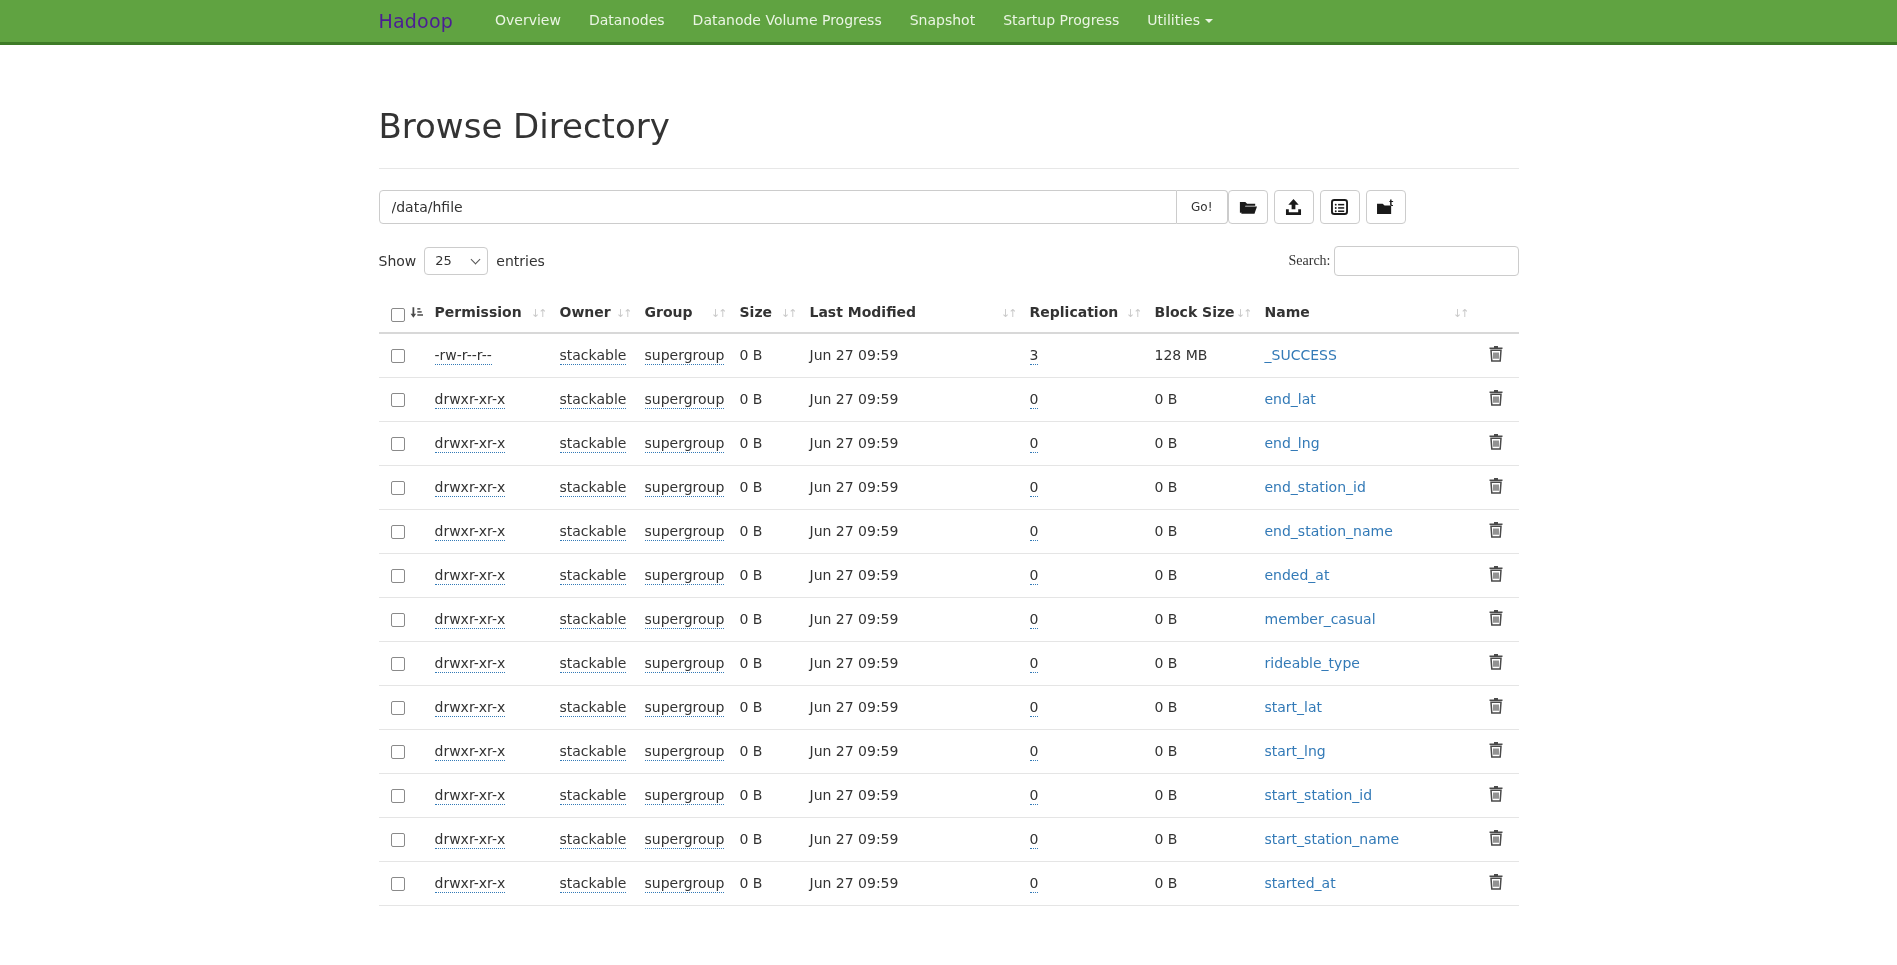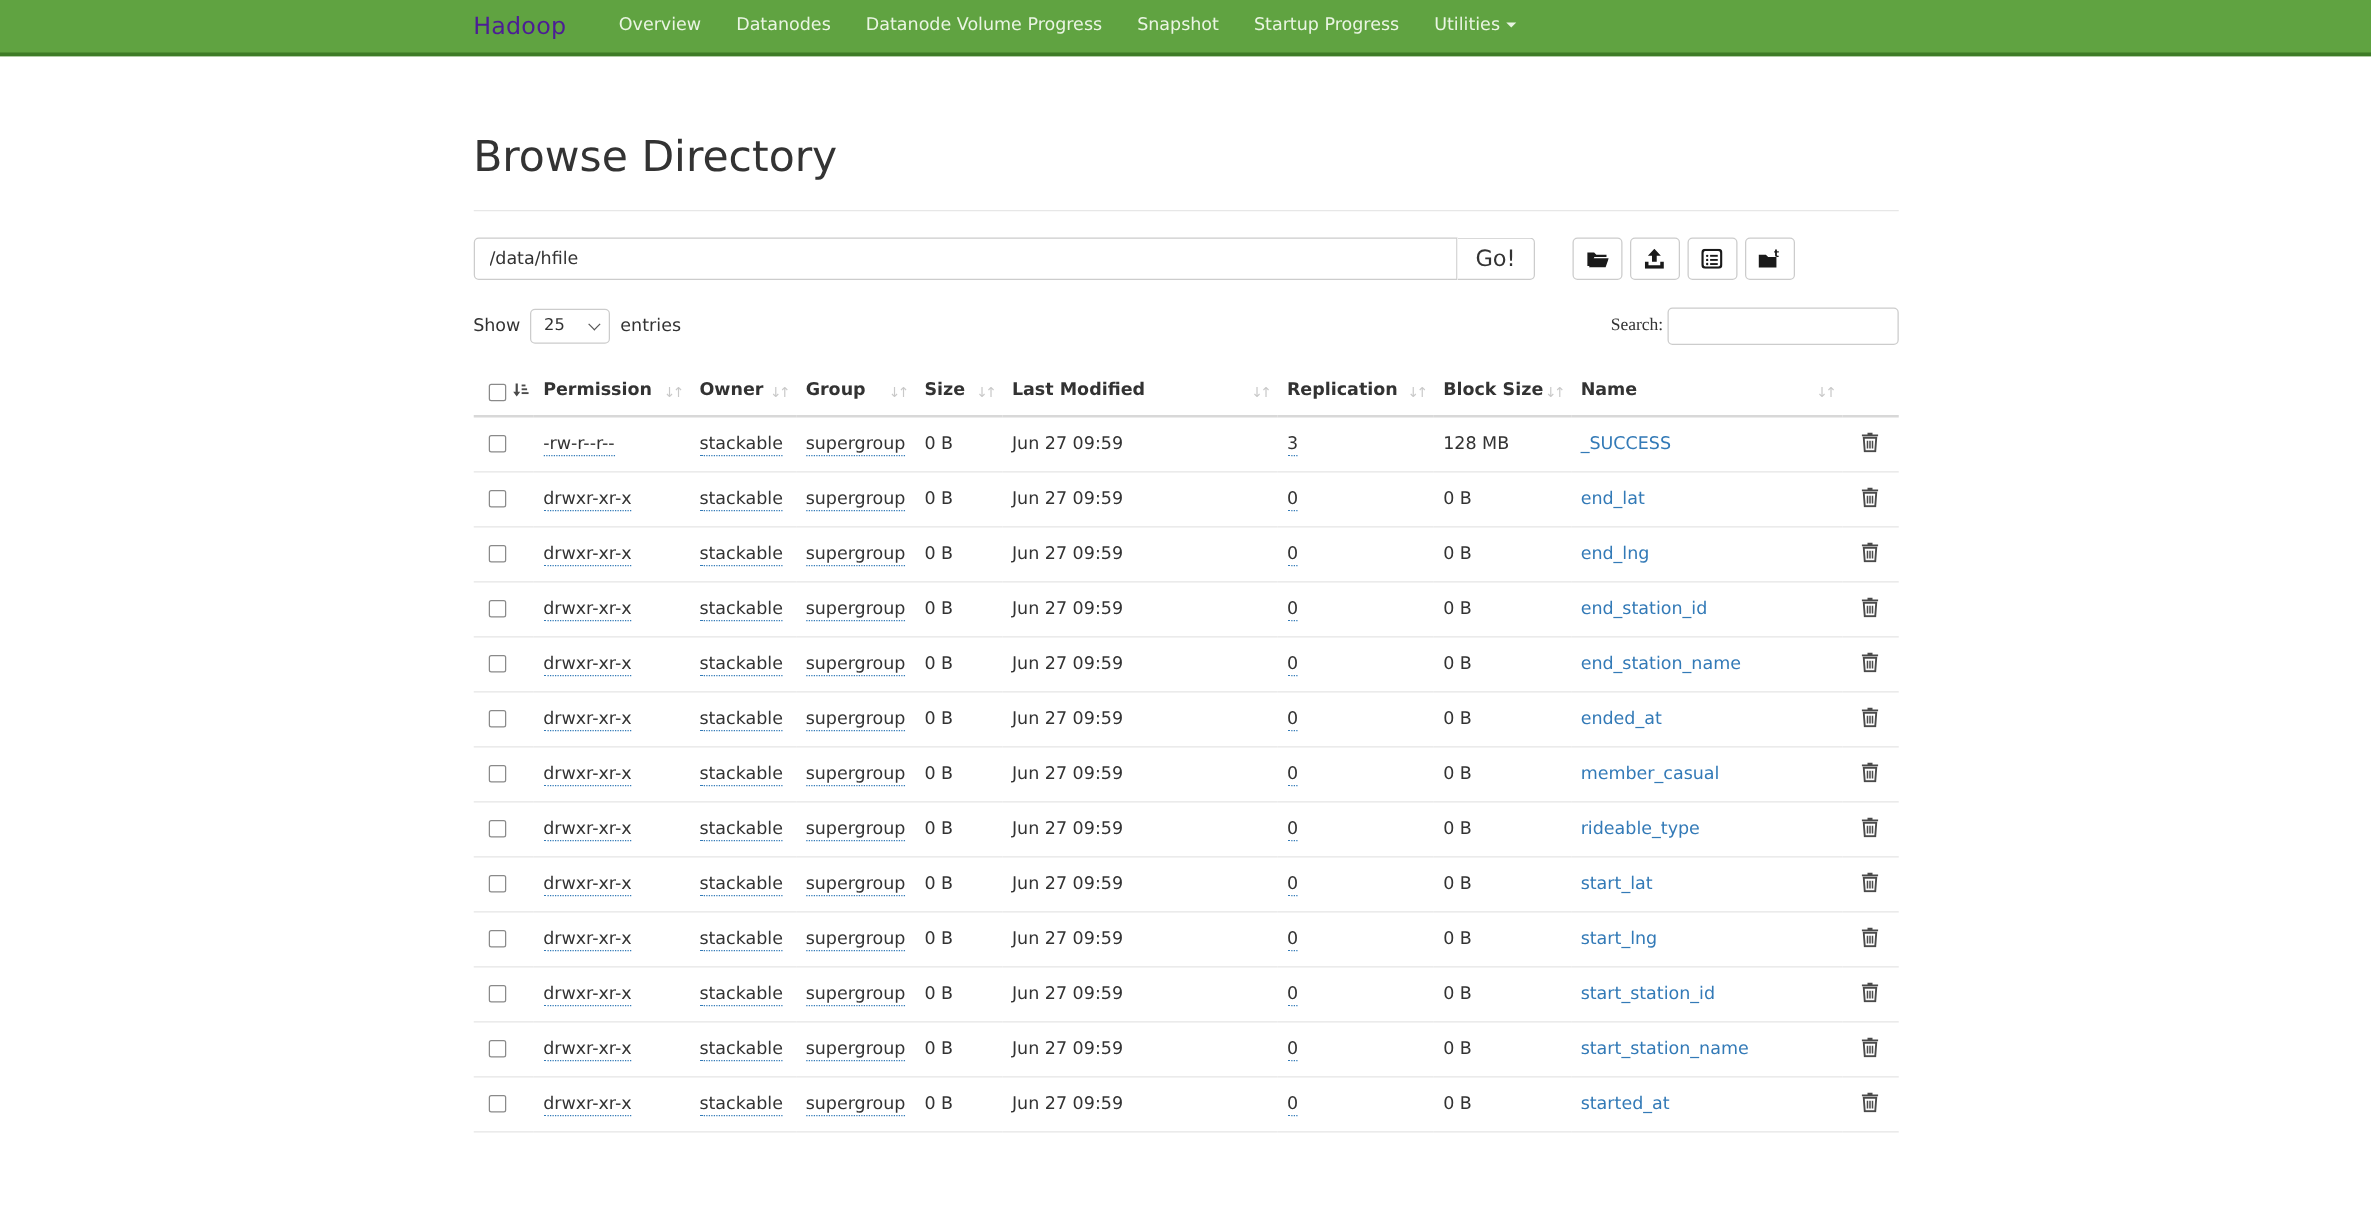--- a/index.html
+++ b/index.html
@@ -26,29 +26,29 @@
     color:#eaf5e3; text-decoration:none; font-size:14px; padding:12px 14px; display:block;
   }
   .caret {
     display:inline-block; width:0; height:0; margin-left:5px; vertical-align:middle;
     border-top:4px solid #eaf5e3; border-left:4px solid transparent; border-right:4px solid transparent;
   }
   
   .page-title { font-size:34px; font-weight:400; color:#333; margin:60px 0 0 0; line-height:1.25; }
   hr.rule { border:none; border-top:1px solid #e7e7e7; margin:20px 0 0 0; }
   
-  .path-row { margin-top:21px; display:flex; justify-content:space-between; align-items:flex-start; }
+  .path-row { margin-top:21px; display:flex; justify-content:flex-start; align-items:flex-start; }
   .input-group { display:flex; width:849px; }
   .path-input {
     flex:1; height:34px; padding:6px 12px; font-size:14px; color:#333;
     border:1px solid #ccc; border-radius:4px 0 0 4px; outline:none;
     font-family:inherit;
   }
   .go-btn {
-    height:34px; padding:6px 14px; font-size:18px; color:#333; background:#fff;
+    height:34px; padding:6px 14px; font-size:12px; color:#333; background:#fff;
     border:1px solid #ccc; border-left:none; border-radius:0 4px 4px 0; cursor:pointer;
     font-family:inherit;
   }
   .icon-btn-group { display:flex; gap:6px; margin-right:83px; }
   .icon-btn {
     width:40px; height:34px; background:#fff; border:1px solid #ccc; border-radius:4px;
     display:flex; align-items:center; justify-content:center; cursor:pointer; padding:0;
   }
   .icon-btn svg { display:block; }
   

